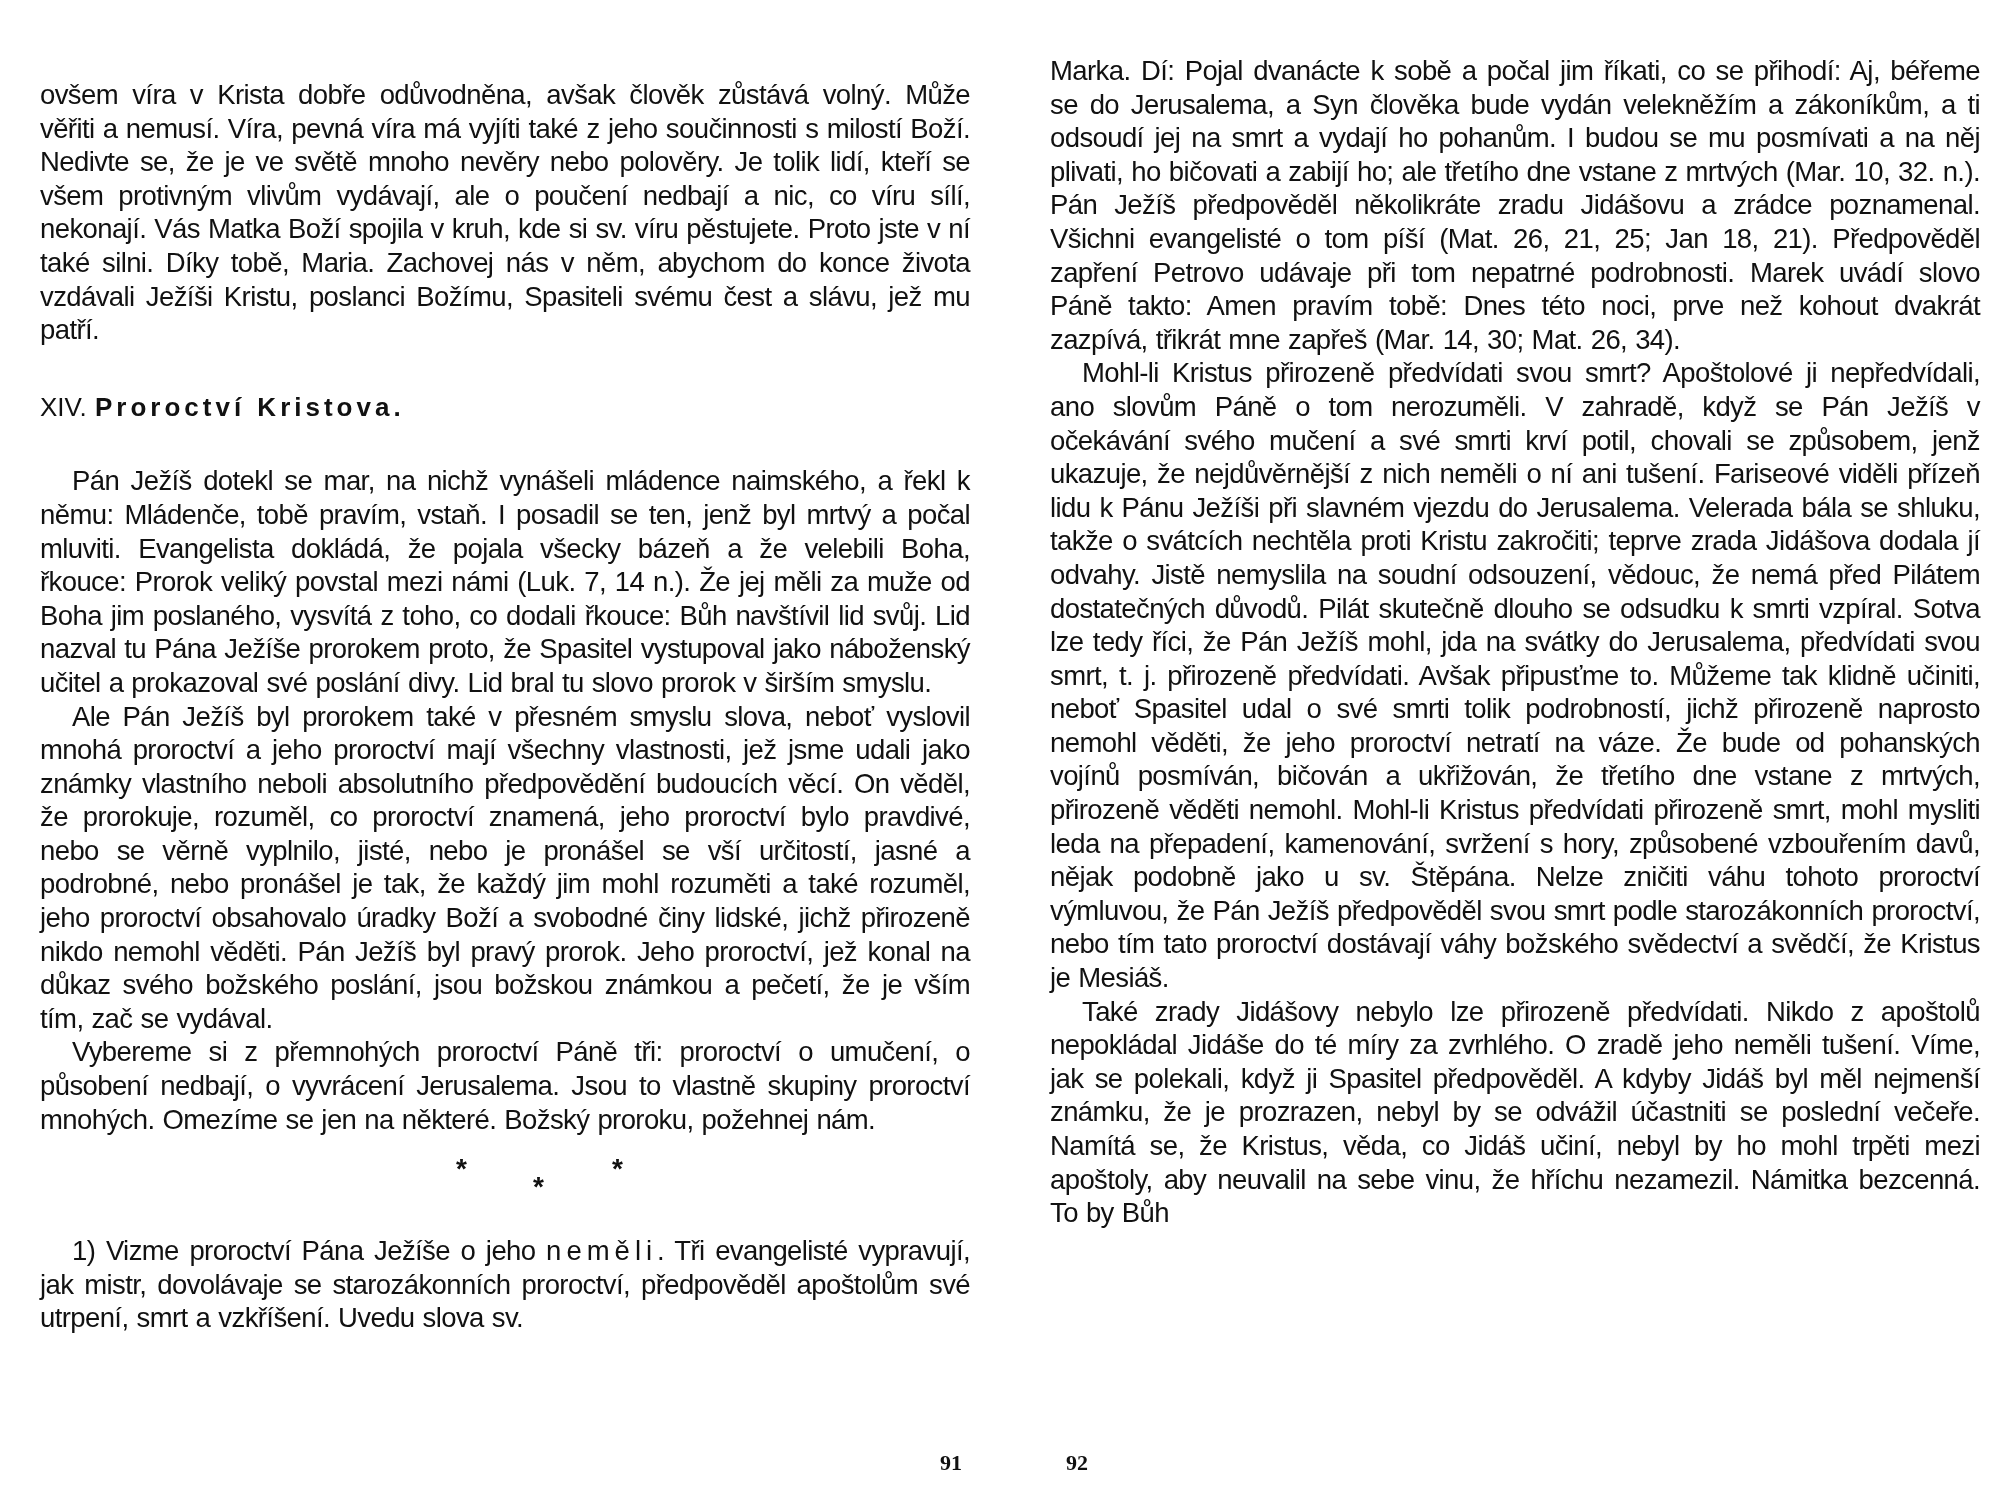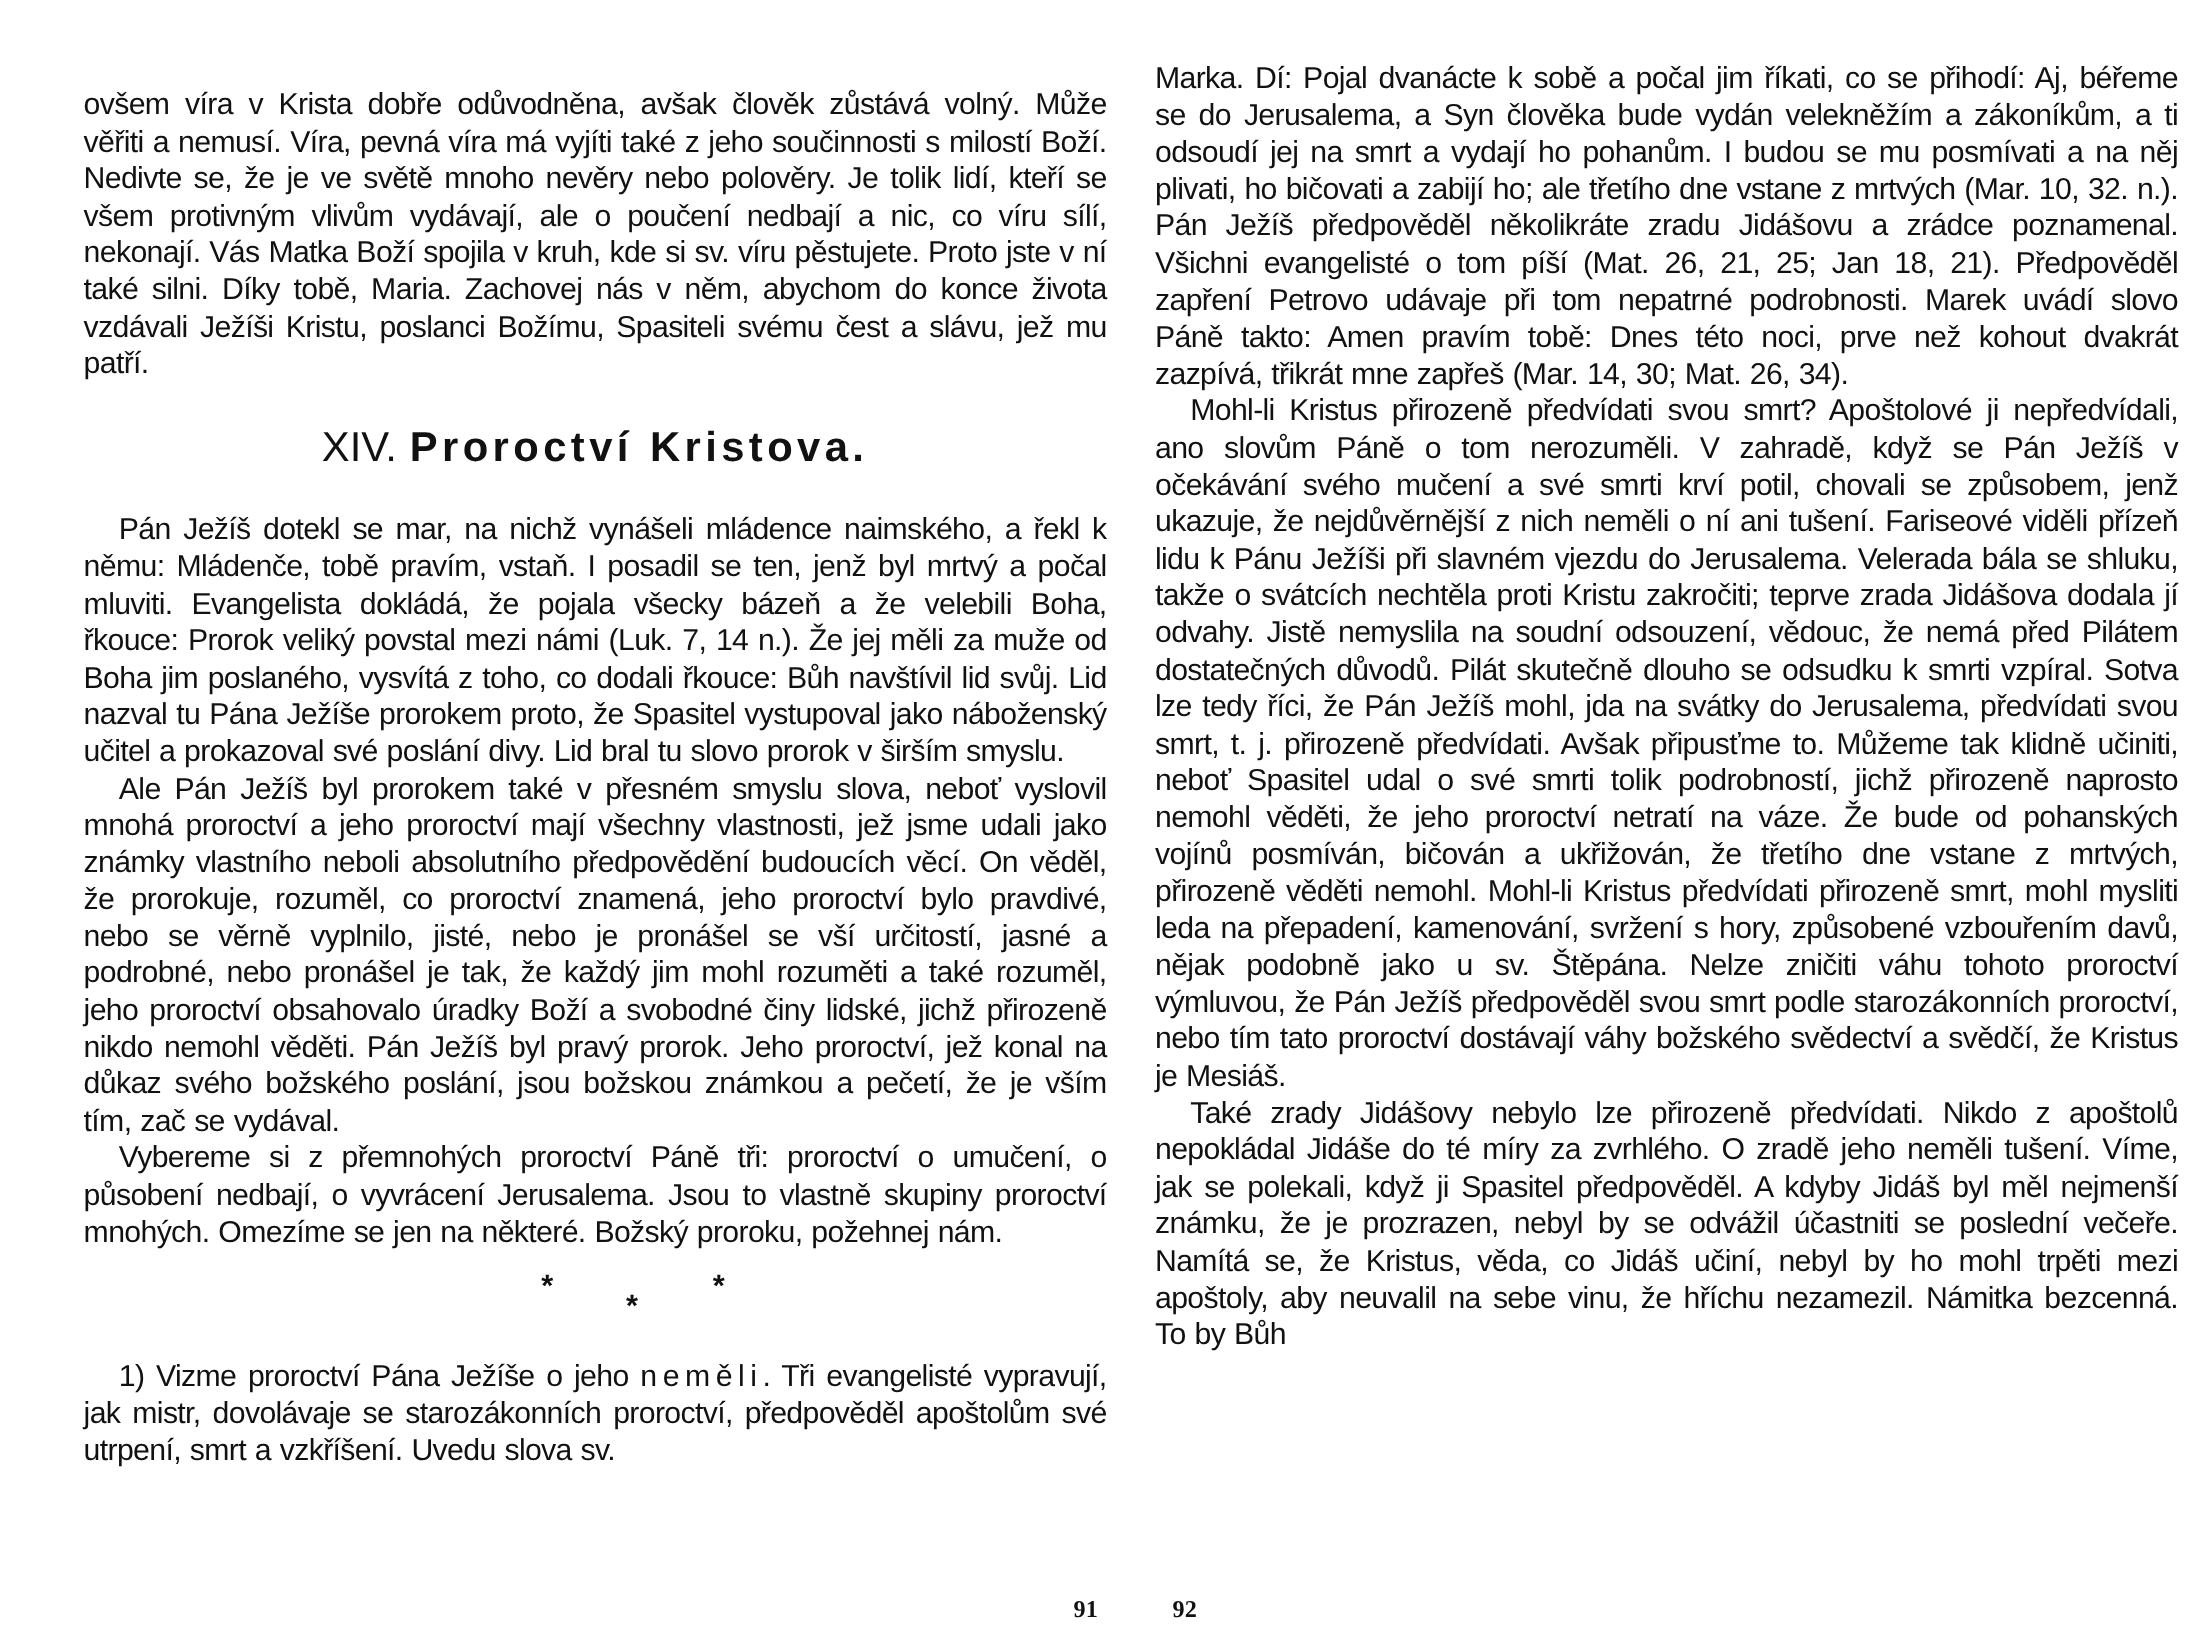--- a/index.html
+++ b/index.html
@@ -2,41 +2,41 @@
 <html><head>
 <meta charset="utf-8">
 <style>
   html, body { margin: 0; padding: 0; background: #ffffff; }
   body {
     width: 2006px; height: 1500px; position: relative; overflow: hidden;
     font-family: "Liberation Sans Narrow", "Liberation Sans", "DejaVu Sans", sans-serif;
     color: #111111;
   }
   .page {
-    position: absolute; top: 0; height: 1136px; margin-left: 36px;
+    position: absolute; top: 0; height: 1136px;
   }
   .page-left { left: 0; width: 1003px; }
   .page-right { left: 1003px; width: 1003px; }
   .text-block {
     position: absolute;
     font-family: "Liberation Sans", "DejaVu Sans", sans-serif;
     font-size: 27.5px;
     line-height: 33.6px;
     text-align: justify;
     transform-origin: 0 0;
     letter-spacing: -0.6px;
     word-spacing: 1px;
   }
   .left-text { left: 40px; top: 78px; width: 930px; }
   .right-text { left: 1050px; top: 54px; width: 930px; }
   p { margin: 0; }
   p.indent { text-indent: 32px; }
   .heading {
-    text-align: center;
-    font-size: 38px;
+    text-align: left;
+    font-size: 26px;
     margin: 44px 0 40px 0;
     letter-spacing: 0;
   }
   .heading .num { font-weight: normal; }
   .heading .title { font-weight: bold; letter-spacing: 4px; }
   .spaced { letter-spacing: 5px; }
   .stars {
     position: relative; height: 70px; margin: 10px 0 18px 0;
     font-size: 28px; font-weight: bold;
   }

